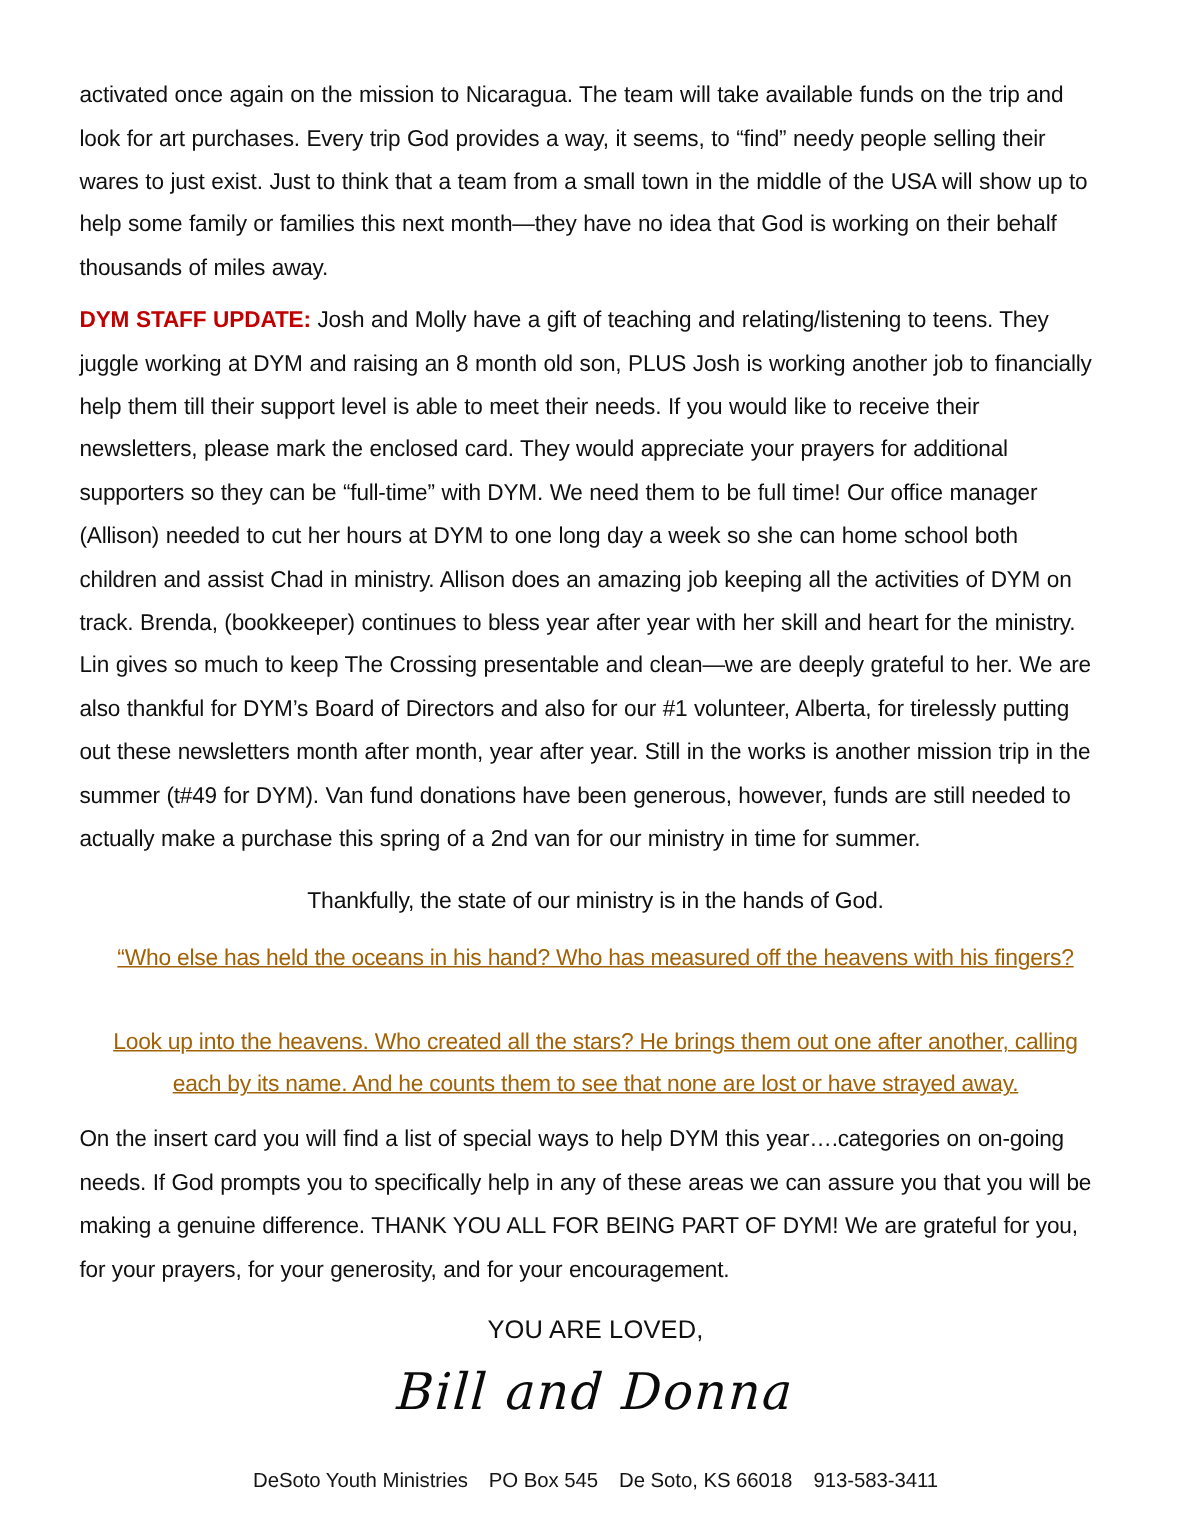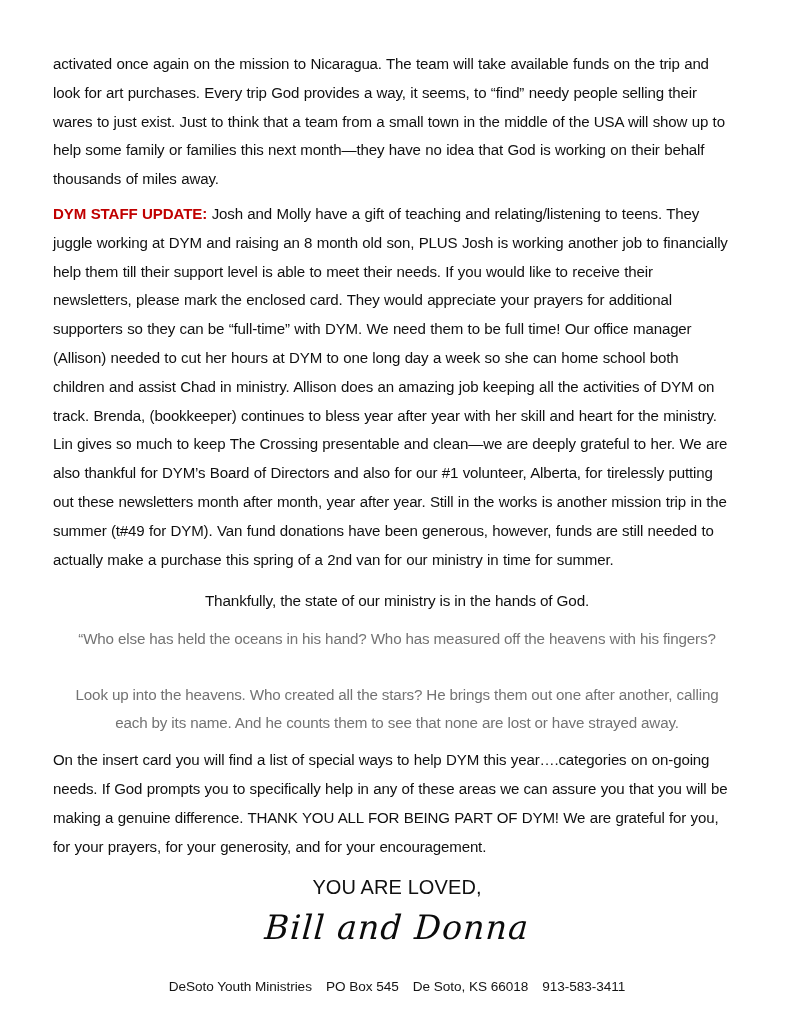--- a/index.html
+++ b/index.html
@@ -46,39 +46,40 @@
     margin: 13px 0 10px 0;
     text-align: center;
     font-size: 15.3px;
     line-height: 28px;
     letter-spacing: -0.15px;
   }
   
   .verse {
     margin: 0 0 9px 0;
     text-align: center;
-    color: #737373;
+    color: #a16207;
     font-size: 15.2px;
     line-height: 27px;
     letter-spacing: -0.15px;
+    text-decoration: underline;
   }
   .verse.block {
     padding: 0 22px;
     line-height: 28px;
   }
   .verse-gap {
     height: 10px;
   }
   .closing-block {
     margin-top: 14px;
   }
   
   .you-are-loved {
     text-align: center;
-    font-size: 20px;
+    font-size: 17px;
     line-height: 26px;
     letter-spacing: 0.1px;
     margin-top: 12px;
   }
   .signature {
     text-align: center;
     margin-top: 8px;
     font-family: "DejaVu Serif", serif;
     font-style: italic;
     font-size: 33px;

